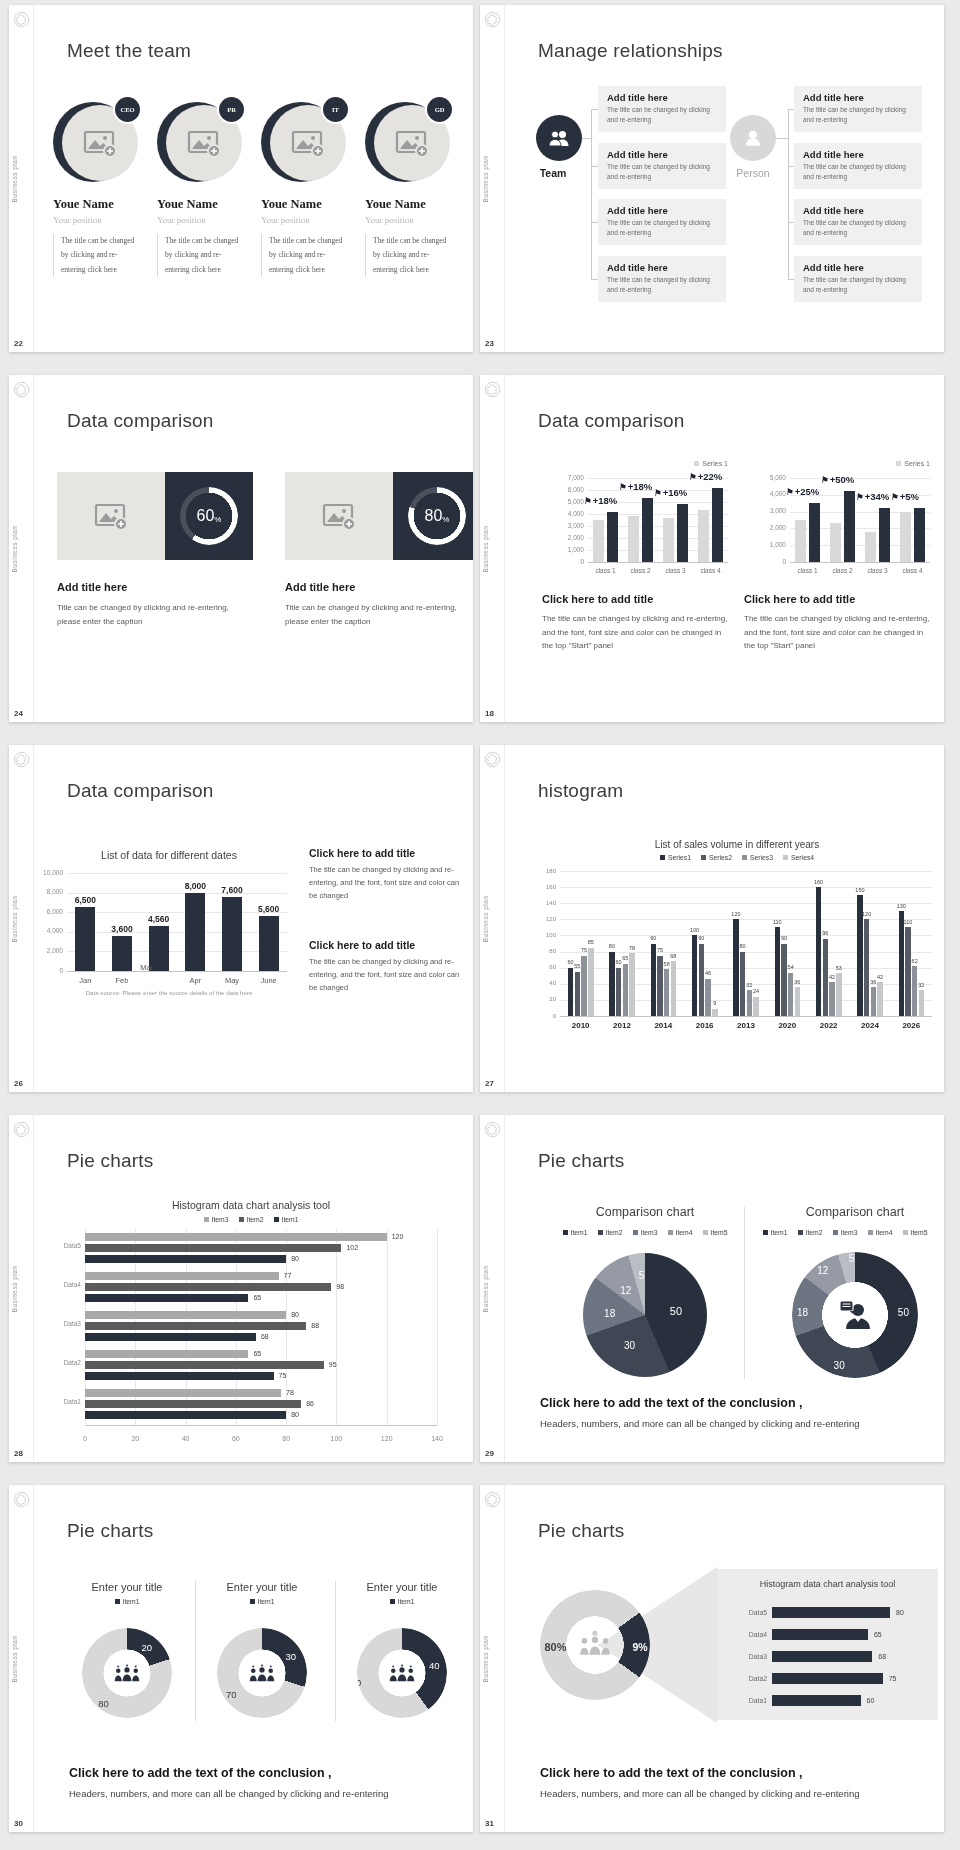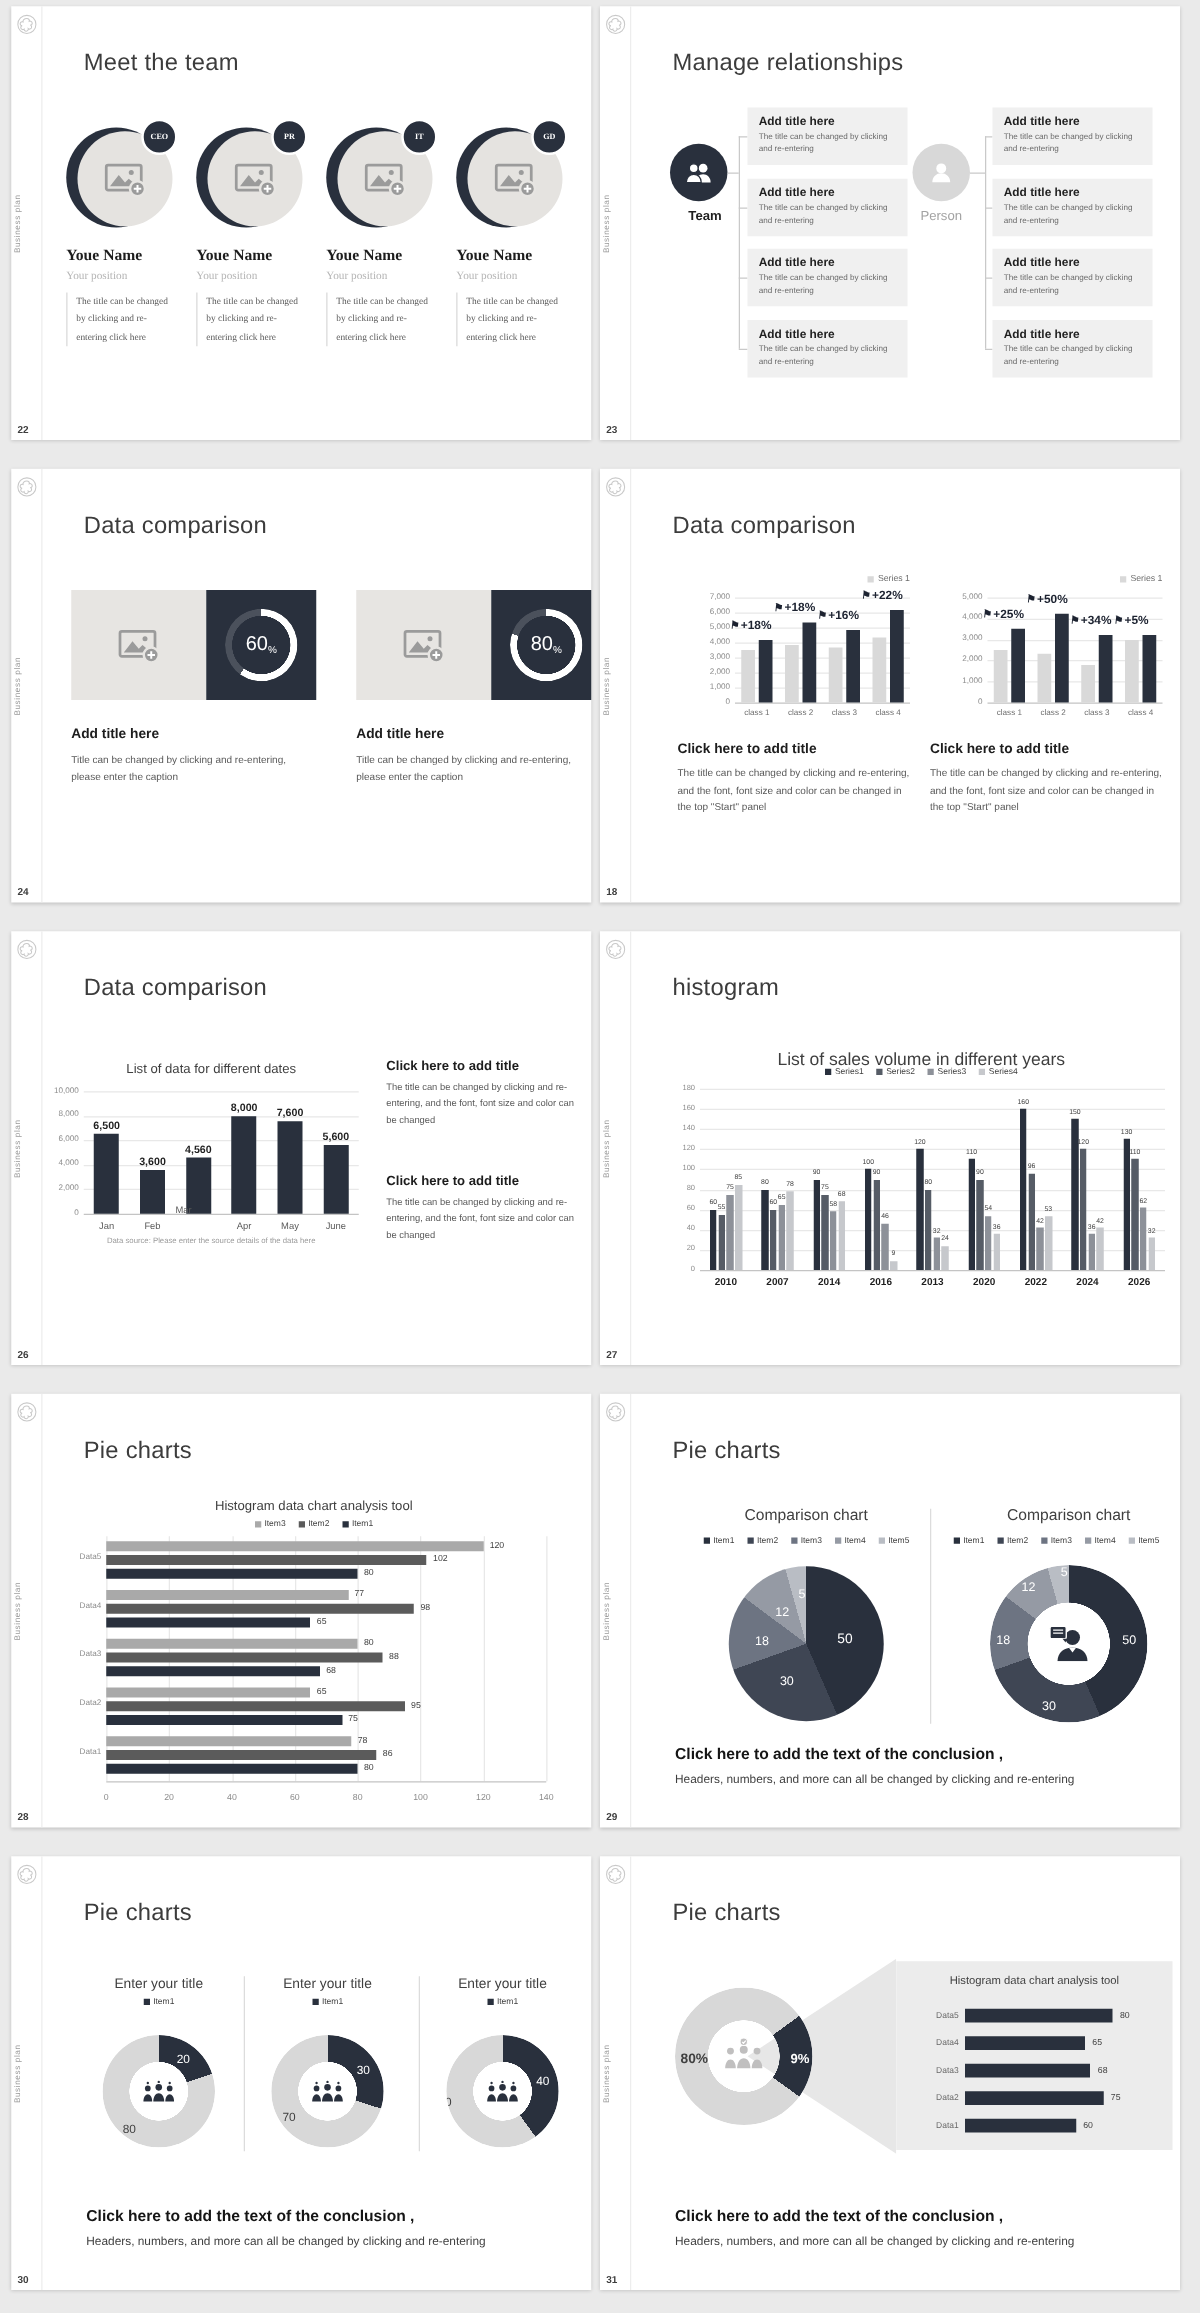--- a/index.html
+++ b/index.html
@@ -172,21 +172,21 @@
   <div class="circ23" style="left:56px;top:110px;background:#29303d">
     <svg width="26" height="18" viewBox="0 0 26 18">
         <g fill="#fff">
           <circle cx="16.5" cy="5.5" r="3.5"></circle>
           <path d="M10.5 17c0-4 2.7-6.6 6-6.6s6 2.6 6 6.6z"></path>
           <circle cx="9" cy="5.5" r="3.5" stroke="#29303d" stroke-width="1"></circle>
           <path d="M3 17c0-4 2.7-6.6 6-6.6s6 2.6 6 6.6z" stroke="#29303d" stroke-width="1"></path>
         </g>
       </svg>
   </div>
-  <div class="glabel" style="left:44px;top:162px;color:#1f1f1f">Team</div>
+  <div class="glabel" style="left:33px;top:162px;color:#1f1f1f">Team</div>
   <div class="cline" style="left:102px;top:133px;width:9px;height:1px"></div>
   <div class="cline" style="left:111px;top:104px;width:1px;height:170px"></div>
   <div class="cline" style="left:111px;top:104px;width:7px;height:1px"></div>
   <div class="cline" style="left:111px;top:161px;width:7px;height:1px"></div>
   <div class="cline" style="left:111px;top:217px;width:7px;height:1px"></div>
   <div class="cline" style="left:111px;top:274px;width:7px;height:1px"></div>
   <div class="box23" style="left:118px;top:81px">
       <b>Add title here</b>
       <span>The title can be changed by clicking and re-entering</span>
     </div>
@@ -438,21 +438,21 @@
       <g fill="none" stroke="#c9c9c9" stroke-width="1">
         <circle cx="10" cy="10" r="8.5"></circle>
         <path d="M10 4.5c1.8 0 2.6 1.4 2.2 2.6 1.2-.5 2.6.2 2.8 1.6.2 1.2-.8 2-1.8 2 1 .4 1.6 1.6 1 2.8-.6 1.1-2 1.2-2.9.5.2 1.1-.5 2.3-1.8 2.4-1.3.1-2.1-.9-2.1-1.9-.9.7-2.3.5-2.9-.6-.6-1.1 0-2.3 1-2.7-1 0-2-.8-1.8-2 .2-1.3 1.5-2 2.7-1.5C6.2 6.2 7.2 4.5 10 4.5z"></path>
       </g>
     </svg>
   <div class="vtext">Business plan</div>
   <div class="pagenum">27</div>
   <h1 class="stitle">histogram</h1>
 
   <div class="cbox" style="left:58px;top:94px;width:398px;height:200px">
-    <div class="ctitle" style="top:0;font-size:14px">List of sales volume in different years</div>
+    <div class="ctitle" style="top:0;font-size:10px">List of sales volume in different years</div>
     <div class="legrow" style="top:15px">
       <span class="li">
           <i style="background:#29303d"></i>
           <span>Series1</span>
         </span>
       <span class="li">
           <i style="background:#565c66"></i>
           <span>Series2</span>
         </span>
       <span class="li">
@@ -494,21 +494,21 @@
       <div style="position: absolute; left: 44.7px; top: 101.028px; width: 16px; text-align: center; font-size: 5.5px; color: rgb(63, 63, 63); line-height: 1;">85</div>
       <div style="position: absolute; left: 22px; top: 182px; width: 41.3333px; text-align: center; font-size: 8px; font-weight: bold; color: rgb(31, 31, 31);">2010</div>
       <div style="position: absolute; left: 71.2333px; top: 112.556px; width: 5.5px; height: 64.4444px; background: rgb(41, 48, 61);"></div>
       <div style="position: absolute; left: 65.9333px; top: 105.056px; width: 16px; text-align: center; font-size: 5.5px; color: rgb(63, 63, 63); line-height: 1;">80</div>
       <div style="position: absolute; left: 77.9333px; top: 128.667px; width: 5.5px; height: 48.3333px; background: rgb(86, 92, 102);"></div>
       <div style="position: absolute; left: 72.6333px; top: 121.167px; width: 16px; text-align: center; font-size: 5.5px; color: rgb(63, 63, 63); line-height: 1;">60</div>
       <div style="position: absolute; left: 84.6333px; top: 124.639px; width: 5.5px; height: 52.3611px; background: rgb(141, 145, 153);"></div>
       <div style="position: absolute; left: 79.3333px; top: 117.139px; width: 16px; text-align: center; font-size: 5.5px; color: rgb(63, 63, 63); line-height: 1;">65</div>
       <div style="position: absolute; left: 91.3333px; top: 114.167px; width: 5.5px; height: 62.8333px; background: rgb(198, 200, 204);"></div>
       <div style="position: absolute; left: 86.0333px; top: 106.667px; width: 16px; text-align: center; font-size: 5.5px; color: rgb(63, 63, 63); line-height: 1;">78</div>
-      <div style="position: absolute; left: 63.3333px; top: 182px; width: 41.3333px; text-align: center; font-size: 8px; font-weight: bold; color: rgb(31, 31, 31);">2007</div>
+      <div style="position: absolute; left: 63.3333px; top: 182px; width: 41.3333px; text-align: center; font-size: 8px; font-weight: bold; color: rgb(31, 31, 31);">2012</div>
       <div style="position: absolute; left: 112.567px; top: 104.5px; width: 5.5px; height: 72.5px; background: rgb(41, 48, 61);"></div>
       <div style="position: absolute; left: 107.267px; top: 97px; width: 16px; text-align: center; font-size: 5.5px; color: rgb(63, 63, 63); line-height: 1;">90</div>
       <div style="position: absolute; left: 119.267px; top: 116.583px; width: 5.5px; height: 60.4167px; background: rgb(86, 92, 102);"></div>
       <div style="position: absolute; left: 113.967px; top: 109.083px; width: 16px; text-align: center; font-size: 5.5px; color: rgb(63, 63, 63); line-height: 1;">75</div>
       <div style="position: absolute; left: 125.967px; top: 130.278px; width: 5.5px; height: 46.7222px; background: rgb(141, 145, 153);"></div>
       <div style="position: absolute; left: 120.667px; top: 122.778px; width: 16px; text-align: center; font-size: 5.5px; color: rgb(63, 63, 63); line-height: 1;">58</div>
       <div style="position: absolute; left: 132.667px; top: 122.222px; width: 5.5px; height: 54.7778px; background: rgb(198, 200, 204);"></div>
       <div style="position: absolute; left: 127.367px; top: 114.722px; width: 16px; text-align: center; font-size: 5.5px; color: rgb(63, 63, 63); line-height: 1;">68</div>
       <div style="position: absolute; left: 104.667px; top: 182px; width: 41.3333px; text-align: center; font-size: 8px; font-weight: bold; color: rgb(31, 31, 31);">2014</div>
       <div style="position: absolute; left: 153.9px; top: 96.4444px; width: 5.5px; height: 80.5556px; background: rgb(41, 48, 61);"></div>

